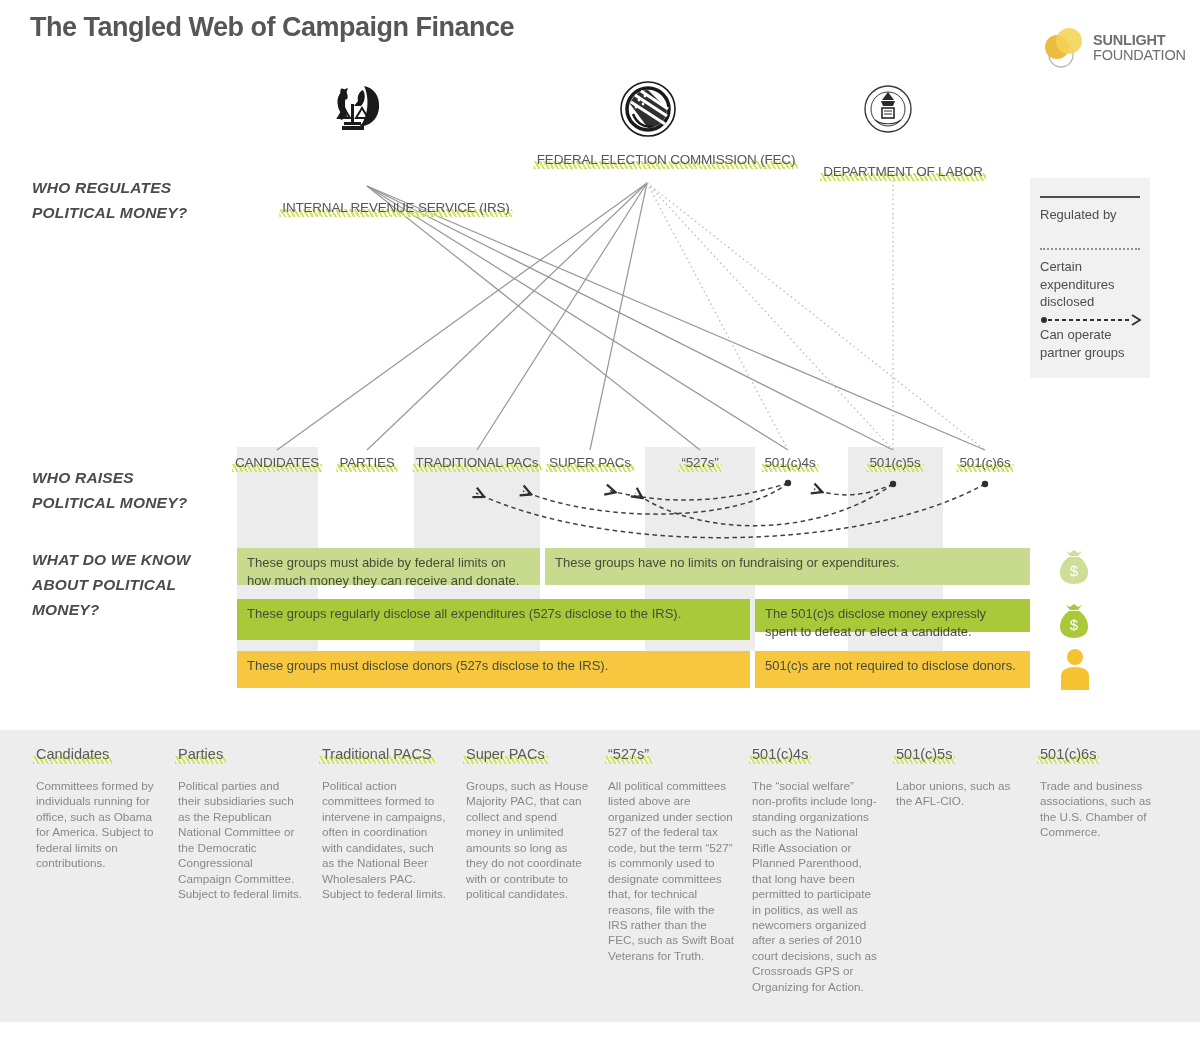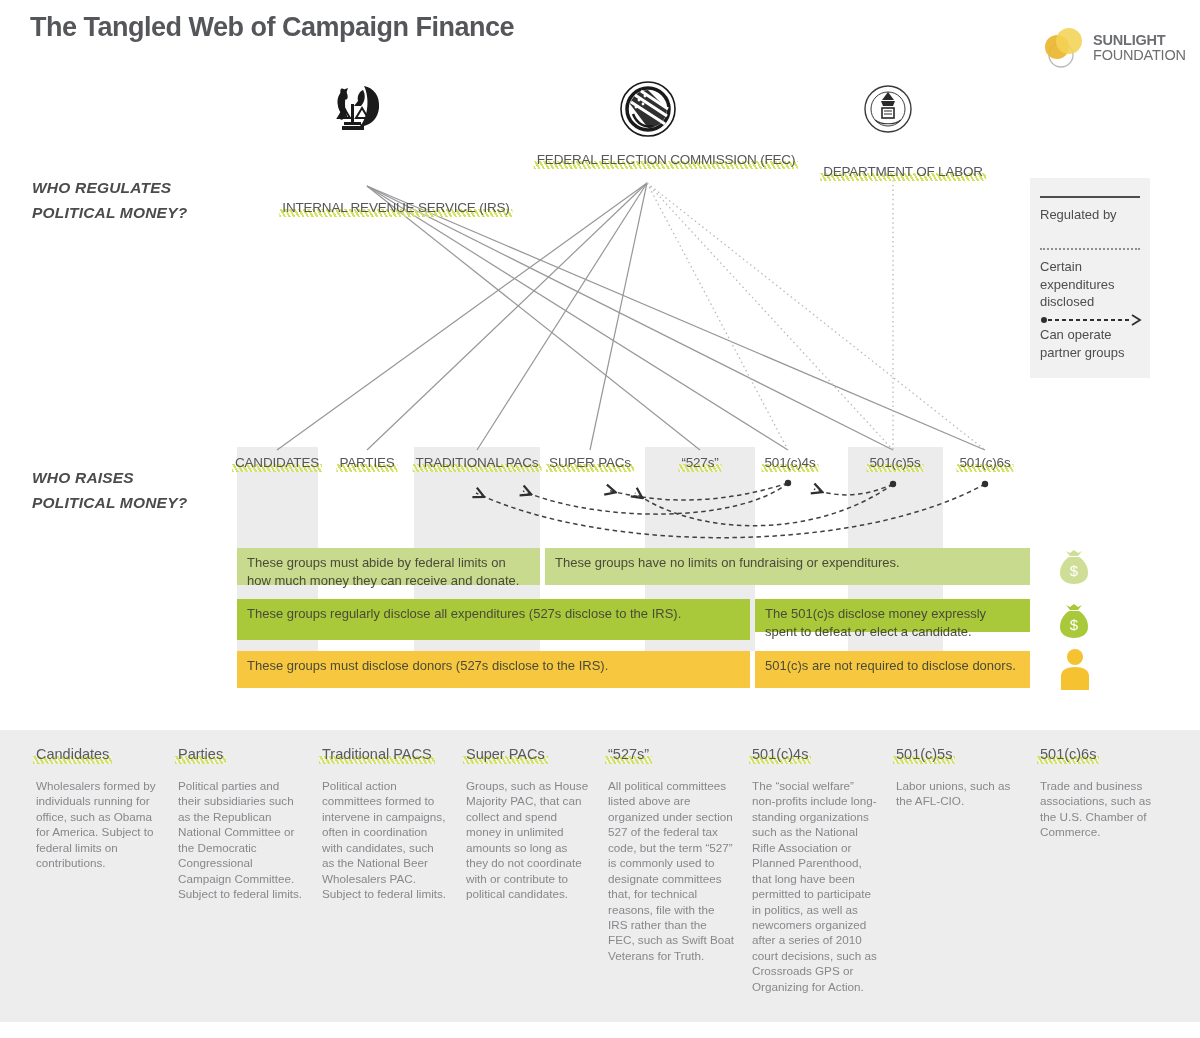--- a/index.html
+++ b/index.html
@@ -48,20 +48,23 @@
     <div class="logo-text">
       <div>SUNLIGHT</div>
       <div class="l2">FOUNDATION</div>
     </div>
   </div>
 
   <div class="abs sec-head" style="left:32px;top:176px;">WHO REGULATES
 POLITICAL MONEY?</div>
   <div class="abs sec-head" style="left:32px;top:466px;">WHO RAISES
 POLITICAL MONEY?</div>
+  <div class="abs sec-head" style="left:32px;top:548px;">WHAT DO WE KNOW
+ABOUT POLITICAL
+MONEY?</div>
 
   <div class="abs reg-icon" style="left:358px;top:84px;">
     <svg width="56" height="58" viewBox="0 0 56 58">
       <path d="M18 4 C10 6 6 14 8 22 C9 28 13 32 18 34 C14 26 14 14 18 4 Z" fill="#1a1a1a"></path>
       <ellipse cx="14" cy="10" rx="3" ry="6" fill="#1a1a1a" transform="rotate(-25 14 10)"></ellipse>
       <ellipse cx="11" cy="20" rx="3" ry="6" fill="#1a1a1a" transform="rotate(-5 11 20)"></ellipse>
       <ellipse cx="13" cy="30" rx="3" ry="6" fill="#1a1a1a" transform="rotate(20 13 30)"></ellipse>
       <path d="M34 2 C44 4 50 12 49 24 C48 34 42 40 34 42 L30 42 C38 34 40 14 34 2 Z" fill="#1a1a1a"></path>
       <path d="M33 6 C29 8 27 12 28 17 L24 22 L31 22 C35 18 36 11 33 6 Z" fill="#1a1a1a"></path>
       <rect x="21" y="20" width="3" height="18" fill="#1a1a1a"></rect>
@@ -217,21 +220,21 @@
   <div class="abs side-icon" style="left:1057px;top:648px;">
     <svg width="36" height="42" viewBox="0 0 36 42">
       <circle cx="18" cy="9" r="8" fill="#f5c332"></circle>
       <path d="M4 42 L4 28 C4 22 10 19 18 19 C26 19 32 22 32 28 L32 42 Z" fill="#f5c332"></path>
     </svg>
   </div>
 
   <div class="abs panel">
     <div class="col" style="left:36px;">
       <div class="col-head"><span class="hl">Candidates</span></div>
-      <div class="col-body">Wholesalers formed by individuals running for office, such as Obama for America. Subject to federal limits on contributions.</div>
+      <div class="col-body">Committees formed by individuals running for office, such as Obama for America. Subject to federal limits on contributions.</div>
     </div>
     <div class="col" style="left:178px;">
       <div class="col-head"><span class="hl">Parties</span></div>
       <div class="col-body">Political parties and their subsidiaries such as the Republican National Committee or the Democratic Congressional Campaign Committee. Subject to federal limits.</div>
     </div>
     <div class="col" style="left:322px;">
       <div class="col-head"><span class="hl">Traditional PACS</span></div>
       <div class="col-body">Political action committees formed to intervene in campaigns, often in coordination with candidates, such as the National Beer Wholesalers PAC. Subject to federal limits.</div>
     </div>
     <div class="col" style="left:466px;">

